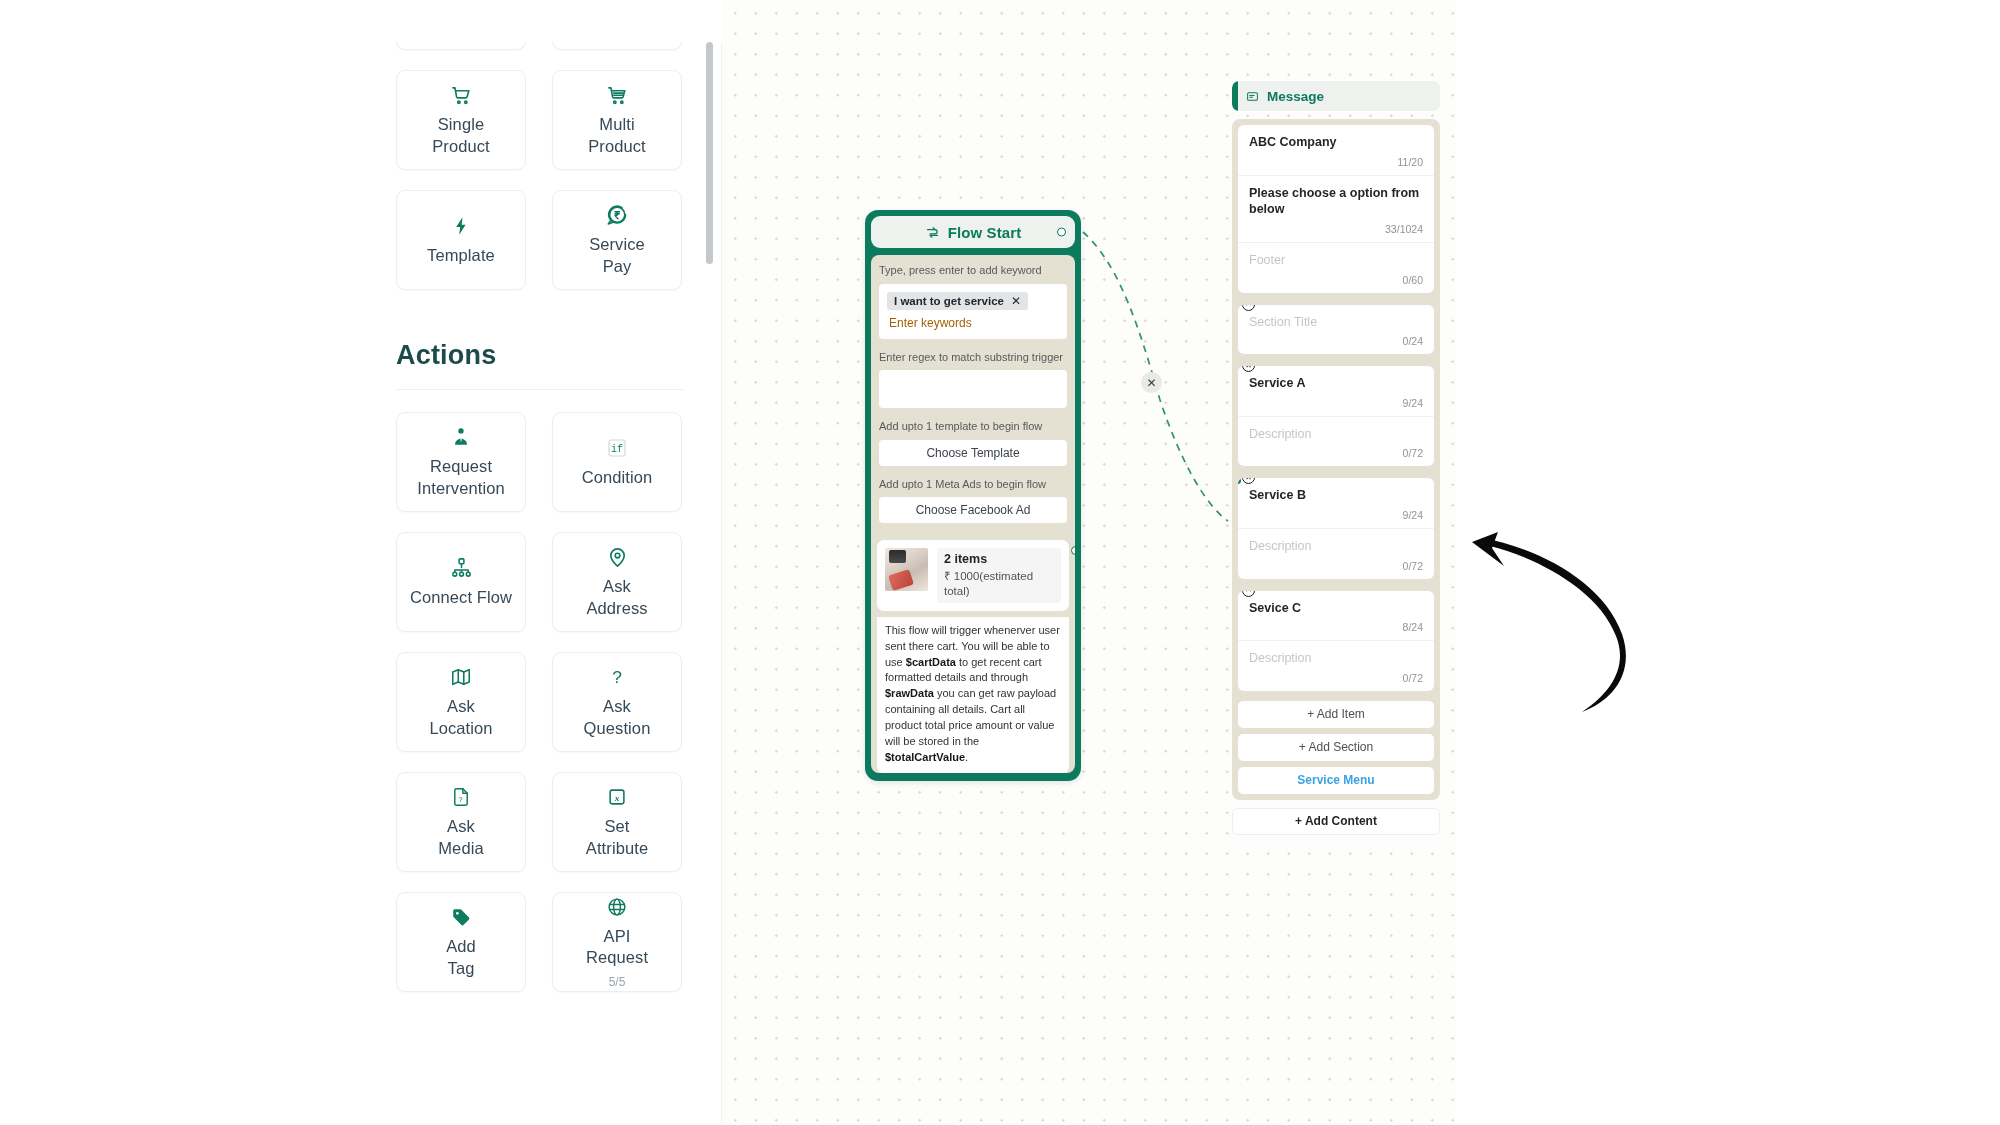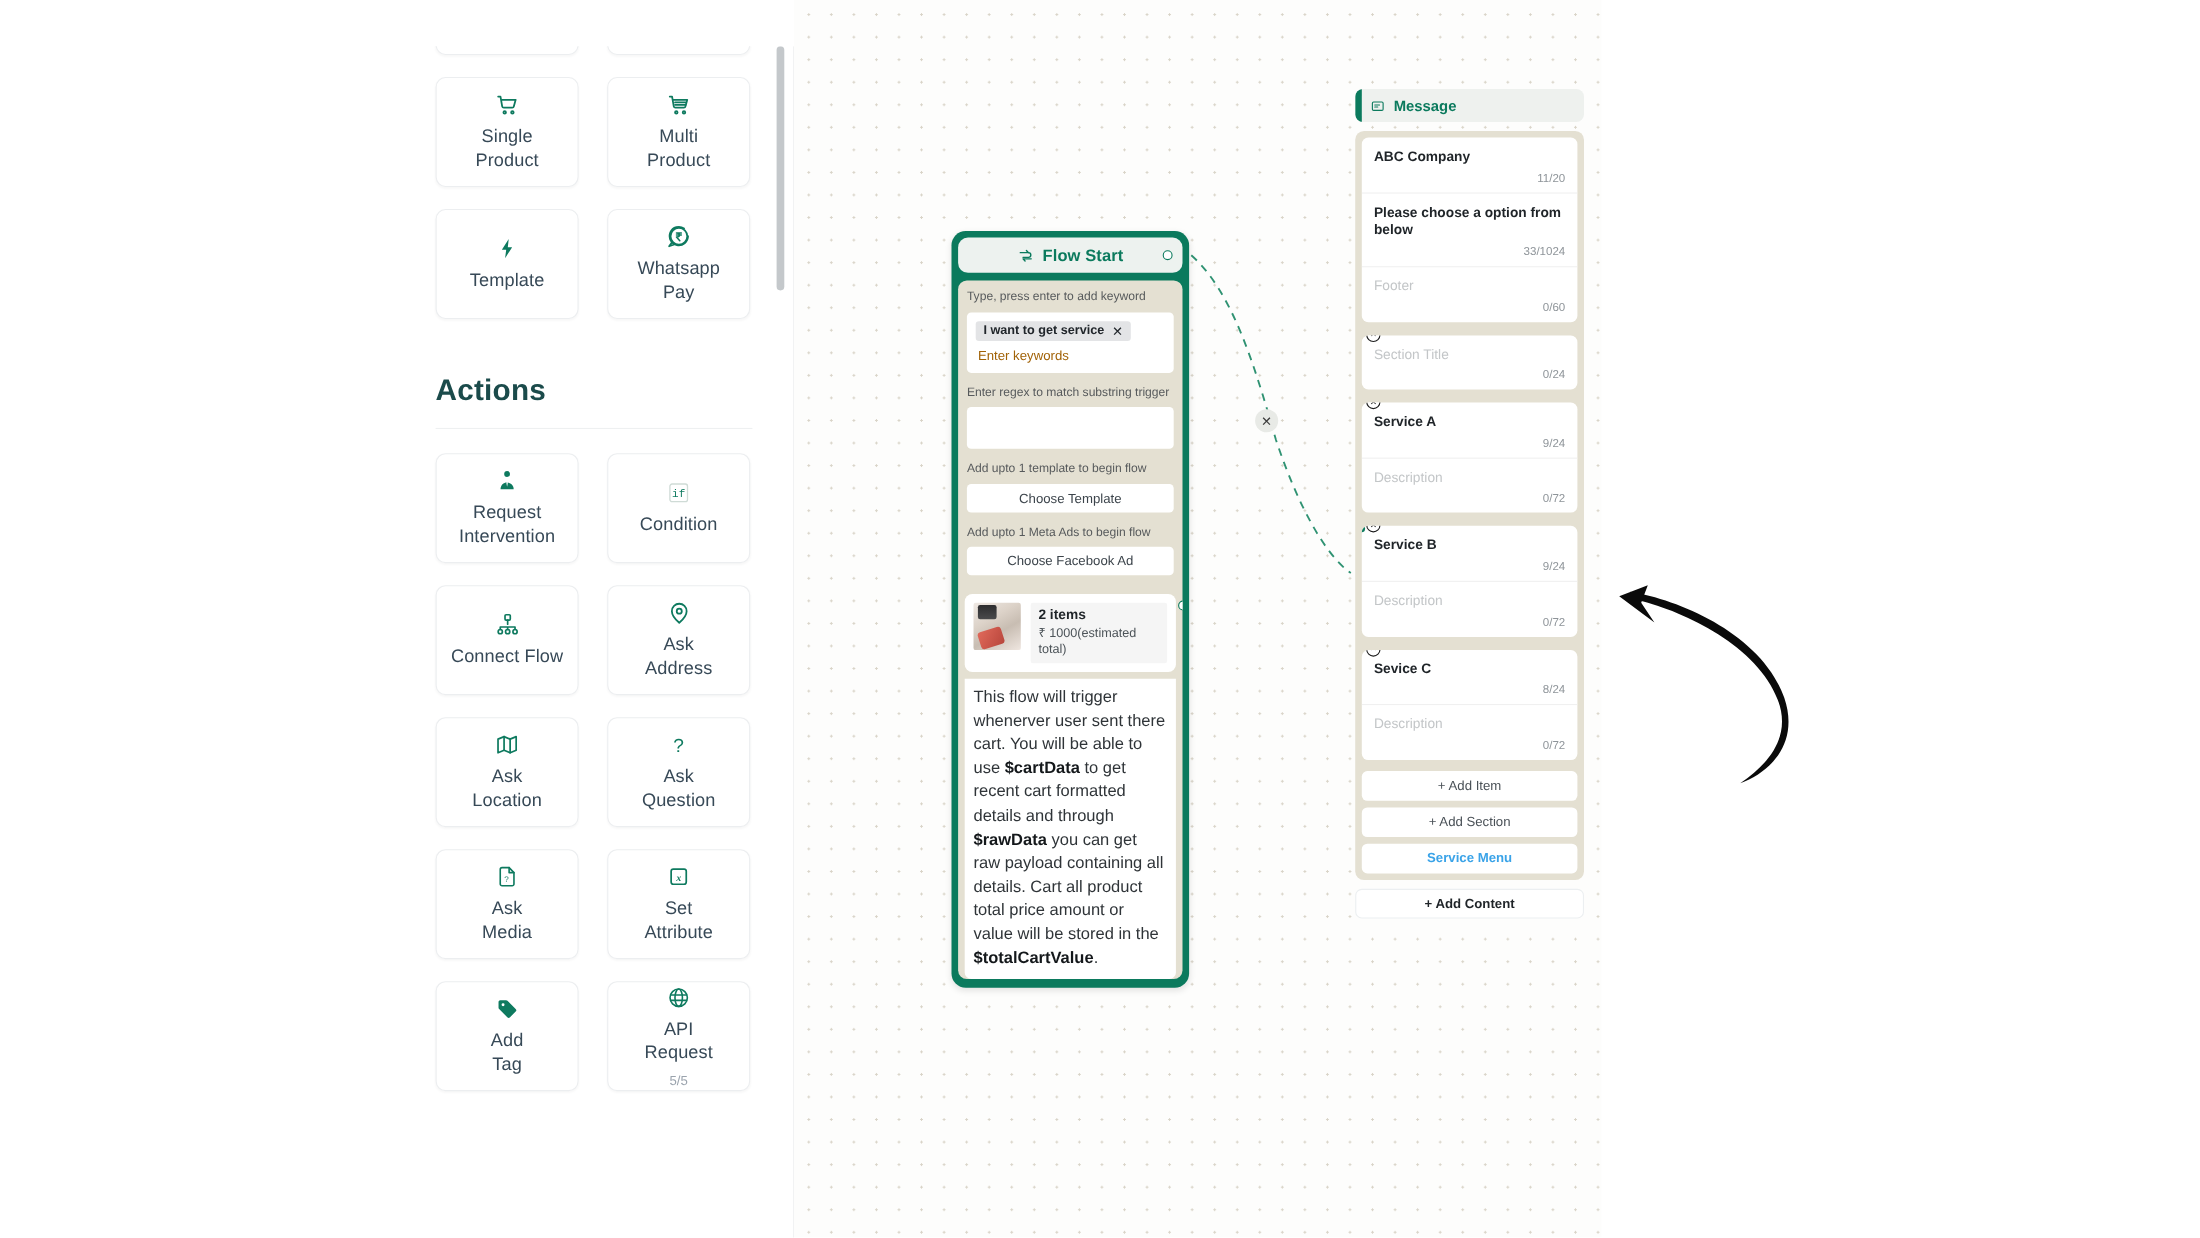--- a/index.html
+++ b/index.html
@@ -130,21 +130,21 @@
     background: linear-gradient(#2c2c2e,#4a4a4c); border-radius:2px;
   }
   .cart-thumb::after {
     content:""; position:absolute; left:5px; bottom:3px; width:22px; height:16px;
     background: linear-gradient(135deg,#e0695a,#b8463c); border-radius:3px; transform: rotate(-18deg);
   }
   .cart-info { background:#f5f5f5; flex:1; padding:4px 7px; border-radius:2px; }
   .cart-title { font-size: 12.5px; font-weight: 700; color: #1f2428; line-height:1.2; }
   .cart-price { font-size: 11.5px; color: #4d5459; line-height: 1.3; margin-top: 2px; }
   .fs-desc {
-    font-size: 15px; color: #2f3438; line-height: 1.44;
+    font-size: 11px; color: #2f3438; line-height: 1.44;
     background: #fff; margin: 6px 6px 0 6px; padding: 6px 8px 8px 8px; border-radius: 0 0 6px 6px;
   }
   .fs-desc b { font-weight: 700; color: #14181b; }
 
   
   #node-message {
     position: absolute; left: 1232px; top: 70px; width: 208px; margin-top: 11px;
   }
   .msg-header {
     background: #eef1ee; border-radius: 7px; height: 30px;
@@ -243,21 +243,21 @@
 
         <div class="block-card">
           <span class="block-icon">
             <svg width="24" height="24" viewBox="0 0 24 24" fill="none" stroke="currentColor" stroke-width="1.6" stroke-linecap="round" stroke-linejoin="round">
               <path d="M20.5 11.6a8.4 8.4 0 1 1-3.6-6.9"></path>
               <path d="M5.6 17.6 3.3 20.9l4.1-1.4"></path>
               <circle cx="12.2" cy="11.7" r="7.6"></circle>
               <path d="M10 8.8h4.4M10 10.7h4.4M10 8.8c2 0 2.7 1 2.7 1.9s-.8 1.8-2.4 1.8h-.3l3 3.4" stroke-width="1.4"></path>
             </svg>
           </span>
-          <span class="block-label">Whatsapp
+          <span class="block-label">Service
 Pay</span>
         </div>
       </div>
 
       <div class="section-head">
         <div class="section-title">Actions</div>
         <div class="section-rule"></div>
       </div>
 
       <div class="block-grid">

